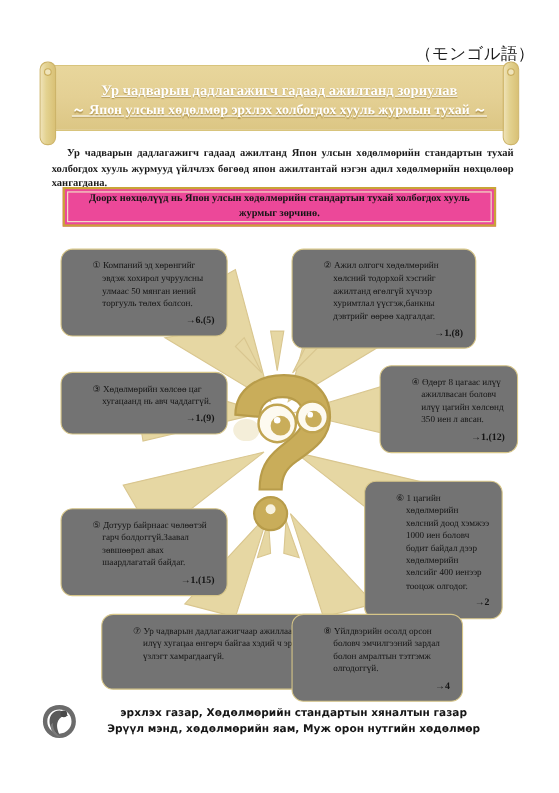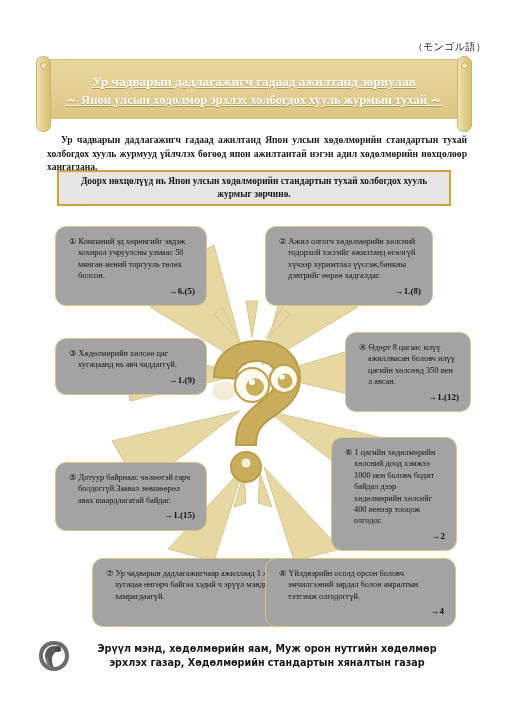--- a/index.html
+++ b/index.html
@@ -11,21 +11,21 @@
     width: 508px; height: 721px;
     position: relative;
     font-family: "Liberation Serif", "DejaVu Serif", serif;
     overflow: hidden;
   }
 
   
   .lang-tag {
     position: absolute;
     top: 40px; right: 22px;
-    font-size: 10px;
+    font-size: 15px;
     color: #1b1b1b;
     font-family: Liberation Serif, serif;
     letter-spacing: .3px;
     white-space: nowrap;
   }
 
   
   .banner-wrap {
     position: absolute;
     left: 36px; top: 59px;
@@ -78,21 +78,21 @@
     color: #1a1a1a;
     text-align: justify;
     text-align-last: left;
   }
   .intro .ind { display: inline-block; width: 14px; }
 
   
   .emph-box {
     position: absolute;
     left: 57px; top: 170px; width: 394px; height: 36px;
-    background: #e5e5e5;
+    background: #ec4899;
     border: 2px solid #c9a437;
     padding: 2px;
   }
   .emph-inner {
     width: 100%; height: 100%;
     border: 1px solid #f2e9c8;
     display: flex; align-items: center; justify-content: center;
     text-align: center;
   }
   .emph-text {
@@ -110,24 +110,24 @@
 
   .mascot {
     position: absolute;
     left: 196px; top: 120px;
     width: 116px; height: 150px;
   }
 
   
   .bubble {
     position: absolute;
-    background: #a3a3a3;
+    background: #737373;
     border: 1.4px solid #d6c588;
     border-radius: 11px;
-    padding: 9px 11px 8px 13px;
+    padding: 9px 11px 8px 28px;
   }
   .bubble p {
     margin: 0;
     font-size: 8.3px;
     line-height: 11.4px;
     color: #141414;
     padding-left: 9px;
     text-indent: -9px;
   }
   .bubble .ref {
@@ -138,21 +138,21 @@
     padding-left: 0; text-indent: 0;
   }
 
   .b1 { left: 55px;  top: 226px; width: 152px; }
   .b2 { left: 265px; top: 226px; width: 168px; }
   .b3 { left: 55px;  top: 338px; width: 152px; }
   .b4 { left: 345px; top: 332px; width: 126px; }
   .b5 { left: 55px;  top: 462px; width: 152px; }
   .b6 { left: 331px; top: 437px; width: 126px; }
   .b7 { left: 55px;  top: 558px; width: 235px; margin-left: 37px; }
-  .b8 { left: 265px; top: 558px; width: 191px; }
+  .b8 { left: 265px; top: 558px; width: 156px; }
 
   
   .footer {
     position: absolute;
     left: 34px; top: 636px; width: 440px; height: 40px;
     display: flex; align-items: center;
   }
   .footer-logo { width: 40px; height: 38px; flex: 0 0 40px; }
   .footer-text {
     flex: 1;
@@ -286,16 +286,16 @@
   <svg class="footer-logo" viewBox="0 0 40 38">
     <path d="M20 4 C11 4 5 10 5 19 C5 27 11 34 20 34 C29 34 35 27 35 19
              C35 10 29 4 20 4 Z M20 8 C26 8 31 12 31 19 C31 25 26 30 20 30
              C14 30 9 25 9 19 C9 12 14 8 20 8 Z" fill="#6b6b6b"></path>
     <path d="M20 9 C15 9 11 13 11 19 C11 24 14 29 20 31 C18 26 17 22 19 18
              C21 14 25 13 28 14 C26 11 23 9 20 9 Z" fill="#5a5a5a"></path>
     <circle cx="24" cy="12" r="3" fill="#4a4a4a"></circle>
     <path d="M14 20 C14 27 18 32 22 33 C17 33 12 29 12 22 Z" fill="#7a7a7a"></path>
   </svg>
   <div class="footer-text">
+    <div>эрхлэх газар, Хөдөлмөрийн стандартын хяналтын газар</div>
     <div>Эрүүл мэнд, хөдөлмөрийн яам, Муж орон нутгийн хөдөлмөр</div>
-    <div>эрхлэх газар, Хөдөлмөрийн стандартын хяналтын газар</div>
   </div>
 </div>
 
 </body></html>

